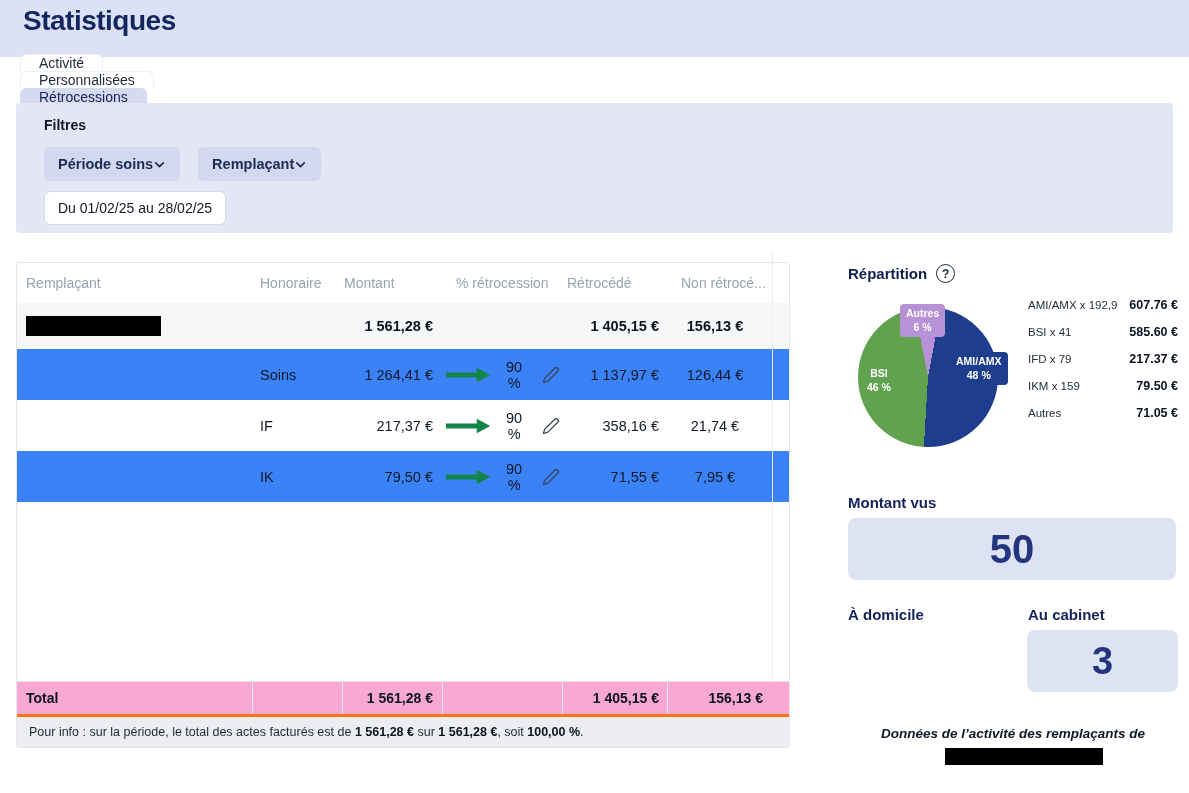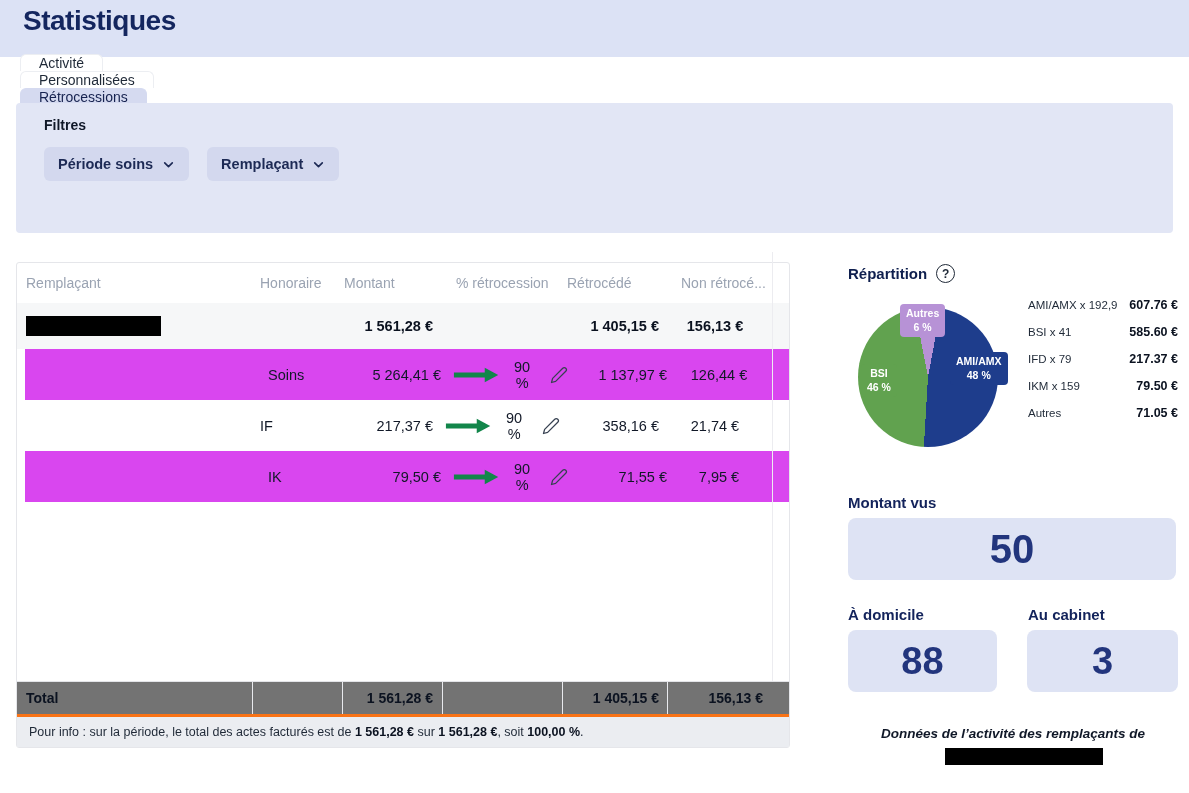--- a/index.html
+++ b/index.html
@@ -29,21 +29,21 @@
   .iconbtn { background:none; border:none; padding:2px; cursor:pointer; display:flex; }
 
   
   .filters {
     position:absolute; left:16px; top:103px; width:1157px; height:130px;
     background:#e2e6f5; border-radius:4px; padding:14px 28px;
   }
   .filters-title { font-size:14px; font-weight:700; color:#101828; margin-bottom:14px; }
   .filters-row { display:flex; gap:18px; }
   .filter-btn {
-    display:flex; align-items:center; gap:9px; background:#d3d8ee; border:none; border-radius:6px;
+    display:flex; align-items:center; background:#d3d8ee; border:none; border-radius:6px;
     padding:9px 14px; font-family:inherit; font-size:14.5px; font-weight:600; color:#1d2a55; cursor:pointer;
   }
   .date-btn {
     margin-top:10px; background:#fff; border:1px solid #d6d9e6; border-radius:6px;
     padding:8px 13px; font-family:inherit; font-size:14px; color:#111827; cursor:pointer;
   }
 
   
   .table-card {
     position:absolute; left:16px; top:262px; width:774px;
@@ -54,28 +54,28 @@
   .h { white-space:nowrap; overflow:hidden; text-overflow:ellipsis; }
   .h1 { padding-left:9px; } .h2 { padding-left:8px; } .h3 { padding-left:2px; }
   .h4 { padding-left:14px; } .h5 { padding-left:5px; } .h6 { padding-left:14px; padding-right:20px; }
   .c1 { padding-left:9px; } .c2 { padding-left:8px; }
   .c3 { text-align:right; padding-right:9px; }
   .c4 { display:flex; align-items:center; padding-left:2px;text-align:center; }
   .c5 { text-align:right; padding-right:8px; }
   .c6 { text-align:center; padding-right:26px; }
   .r0 { height:46px; background:#f6f7f8; }
   .rdetail { height:51px; }
-  .alt { background:#d946ef;margin-left:8px; }
+  .alt { background:#3b82f6; }
   .bold { font-weight:700; color:#0b1220; }
   .redact { display:inline-block; width:135px; height:20px; background:#000; vertical-align:middle; }
   .pct-text { font-size:14.5px; color:#111827; margin-left:6px; }
   .pencil { background:none; border:none; padding:2px; margin-left:10px; cursor:pointer; display:flex; }
   .spacer { height:179px; position:relative; }
   .scroll-divider { position:absolute; right:16px; top:-250px; bottom:0; width:1px; background:#ececf0; }
-  .totalrow { height:33px; background:#737373; border-top:1px solid #e3e4e8; font-size:14px; }
+  .totalrow { height:33px; background:#f9a8d4; border-top:1px solid #e3e4e8; font-size:14px; }
   .totalrow > div { align-self:stretch; display:flex; align-items:center; border-left:1px solid #e9eaee; }
   .totalrow > div:first-child { border-left:none; }
   .totalrow .c3, .totalrow .c5, .totalrow .c6 { justify-content:flex-end; }
   .footnote {
     height:33px; background:#ebedf1; border-top:3px solid #f97316;
     display:flex; align-items:center; padding:0 12px; font-size:12.5px; color:#1f2937; white-space:pre-wrap;
   }
   .footnote b { font-weight:700; color:#0b1220; }
 
   
@@ -155,20 +155,21 @@
             <polyline points="5 9 12 16 19 9"></polyline>
           </svg>
       </button>
       <button class="filter-btn">
         <span>Remplaçant</span>
         <svg width="13" height="13" viewBox="0 0 24 24" fill="none" stroke="#1d2a55" stroke-width="3" stroke-linecap="round" stroke-linejoin="round">
             <polyline points="5 9 12 16 19 9"></polyline>
           </svg>
       </button>
     </div>
+    <button class="date-btn">Du 01/02/25 au 28/02/25</button>
   </section>
 
   <section class="table-card">
     <div class="trow thead">
       <div class="h h1">Remplaçant</div>
       <div class="h h2">Honoraire</div>
       <div class="h h3">Montant</div>
       <div class="h h4">% rétrocession</div>
       <div class="h h5">Rétrocédé</div>
       <div class="h h6">Non rétrocé...</div>
@@ -179,21 +180,21 @@
       <div class="c c2"></div>
       <div class="c c3 bold">1 561,28 €</div>
       <div class="c c4"></div>
       <div class="c c5 bold">1 405,15 €</div>
       <div class="c c6 bold">156,13 €</div>
     </div>
 
     <div class="trow rdetail alt">
       <div class="c c1"></div>
       <div class="c c2">Soins</div>
-      <div class="c c3">5 264,41 €</div>
+      <div class="c c3">1 264,41 €</div>
       <div class="c c4">
         <svg width="50" height="18" viewBox="0 0 50 18">
             <path d="M2 6.5 H34 V1.5 L48 9 L34 16.5 V11.5 H2 Z" fill="#12864a"></path>
           </svg>
         <span class="pct-text">90 %</span>
         <button class="pencil">
           <svg width="18" height="18" viewBox="0 0 24 24" fill="none" stroke="#374151" stroke-width="1.7" stroke-linecap="round" stroke-linejoin="round">
               <path d="M17 3a2.8 2.8 0 0 1 4 4L7.5 20.5 2 22l1.5-5.5L17 3z"></path>
             </svg>
         </button>
@@ -299,20 +300,19 @@
         <span class="ll">Autres</span>
         <span class="lv">71.05 €</span>
       </div>
     </div>
 
     <div class="stat-label lbl-patients">Montant vus</div>
     <div class="statbox box-patients">50</div>
 
     <div class="stat-label lbl-domicile">À domicile</div>
     <div class="stat-label lbl-cabinet">Au cabinet</div>
-    <div class="statbox box-domicile">88</div>
     <div class="statbox box-cabinet">3</div>
 
     <div class="footer-note">Données de l’activité des remplaçants de</div>
     <div class="redact2"></div>
   </aside>
 
 </div>
 
 </body></html>

